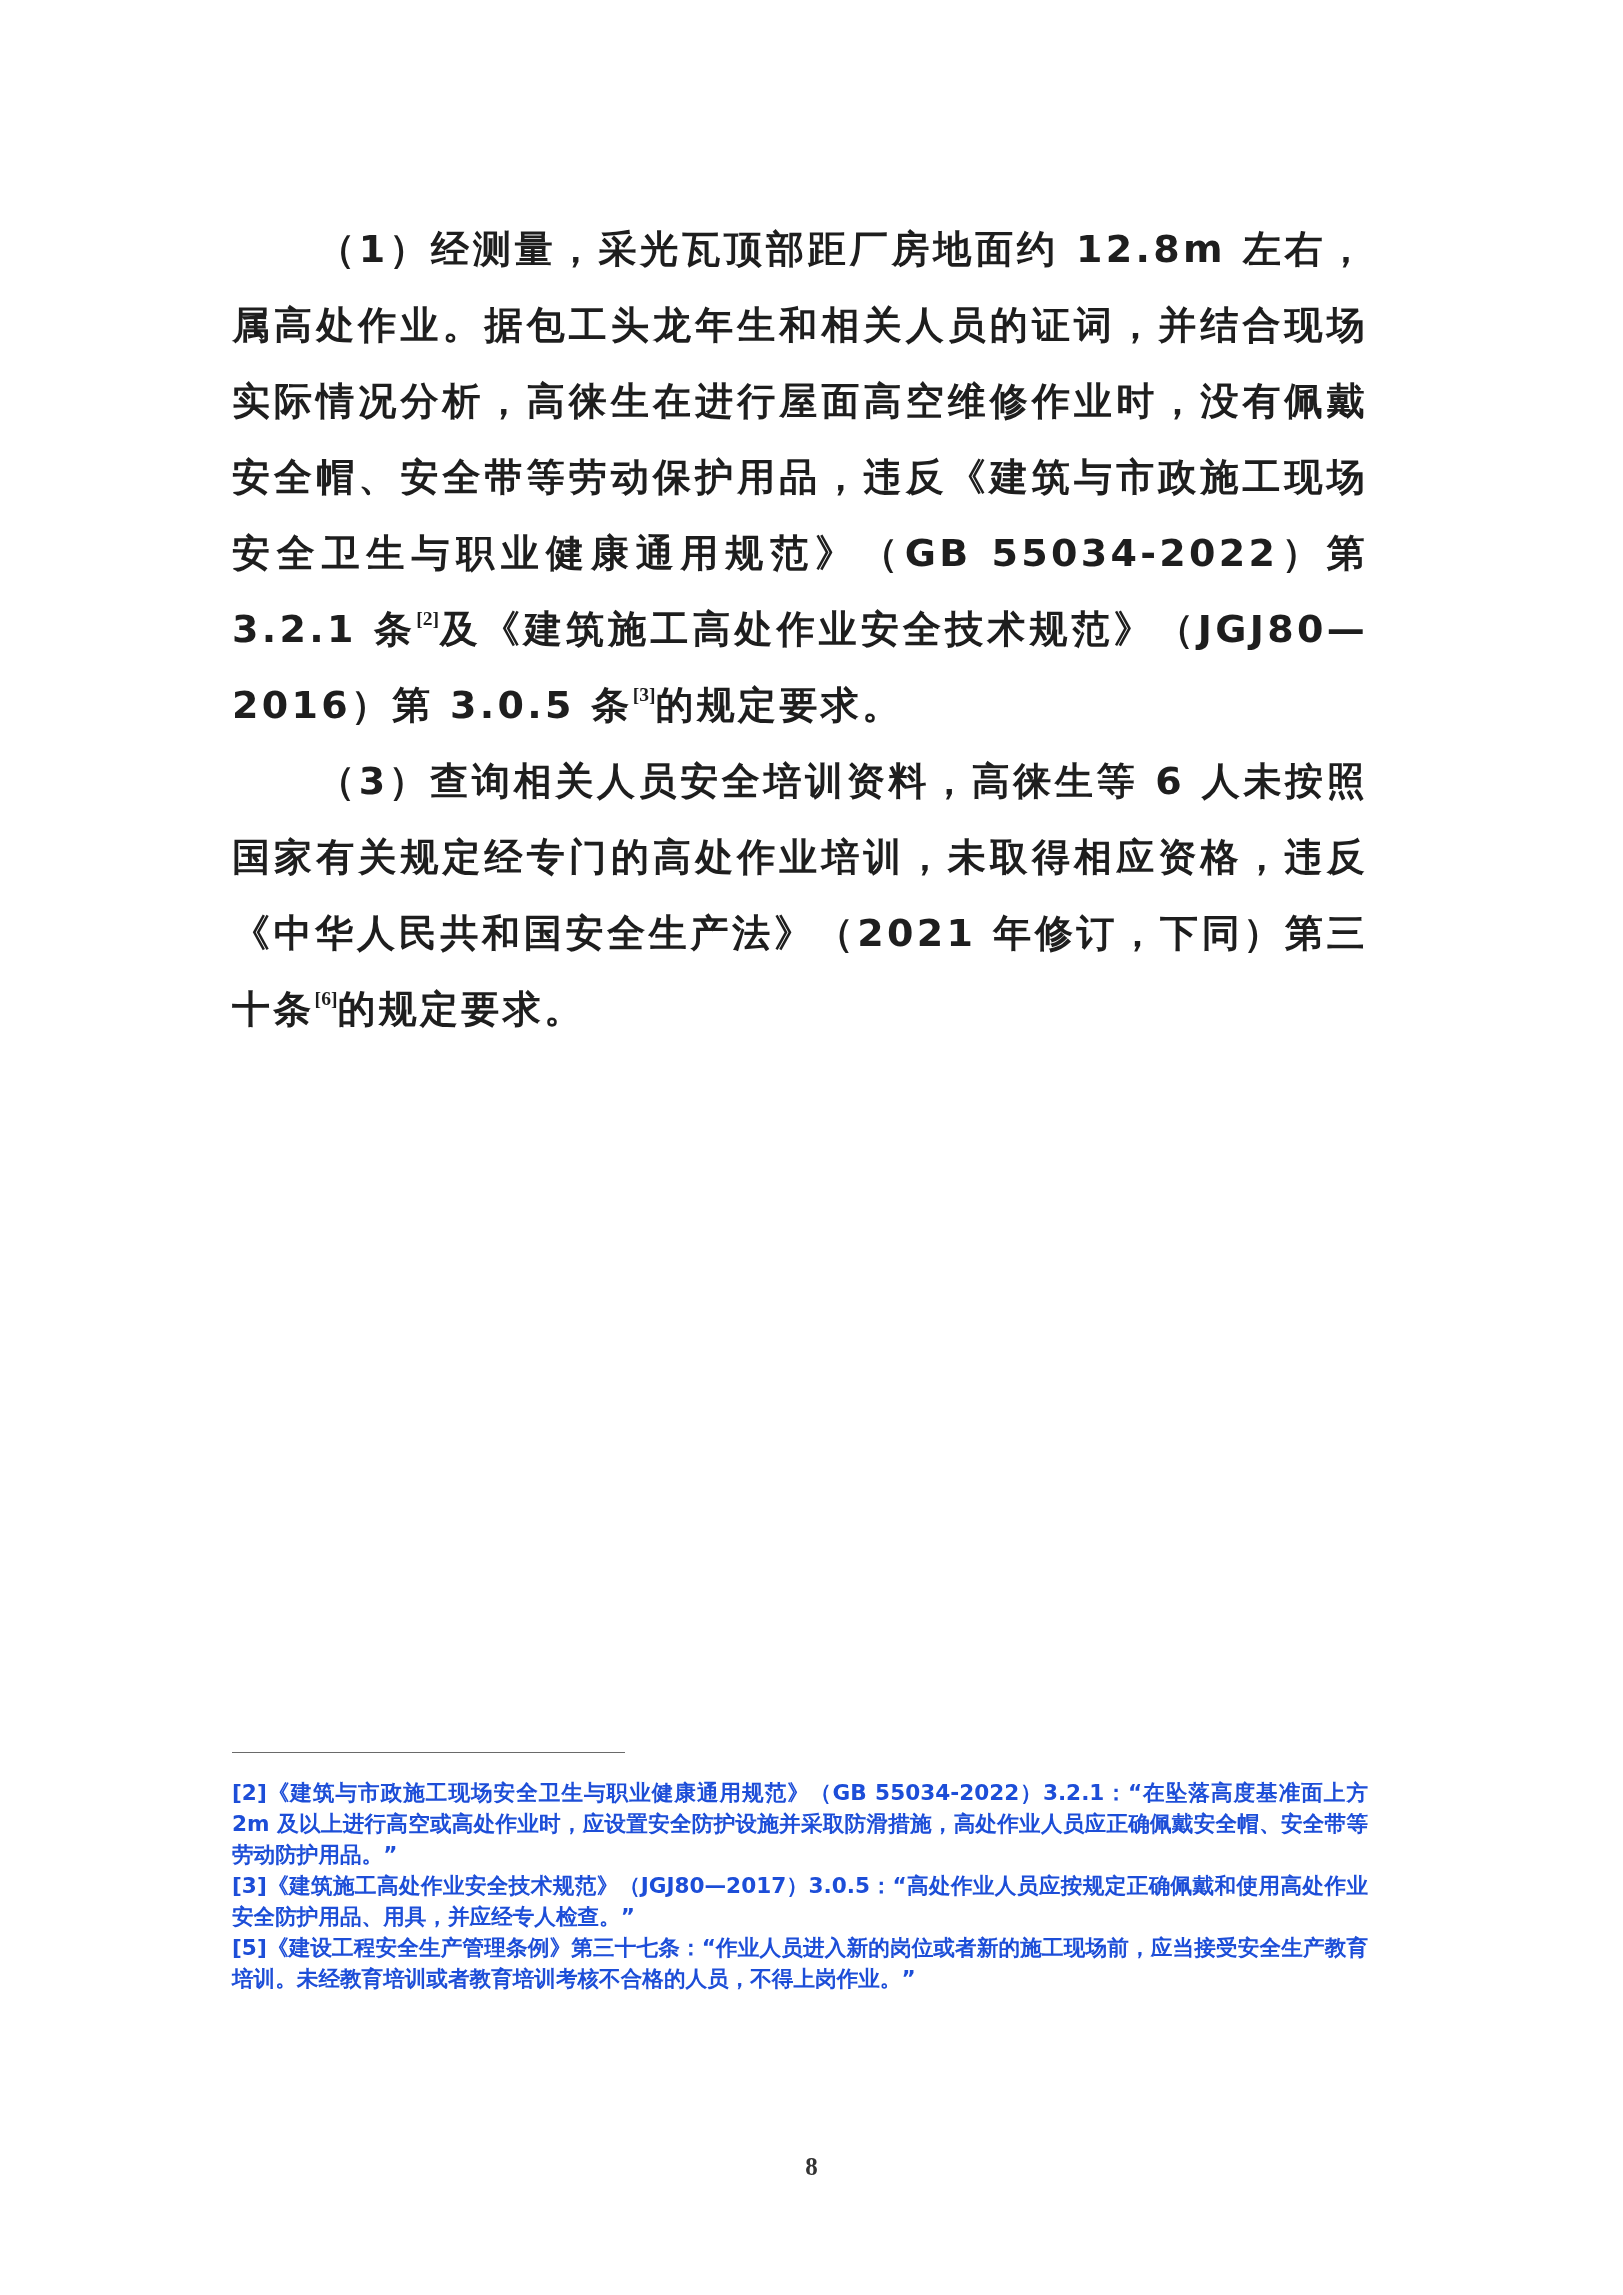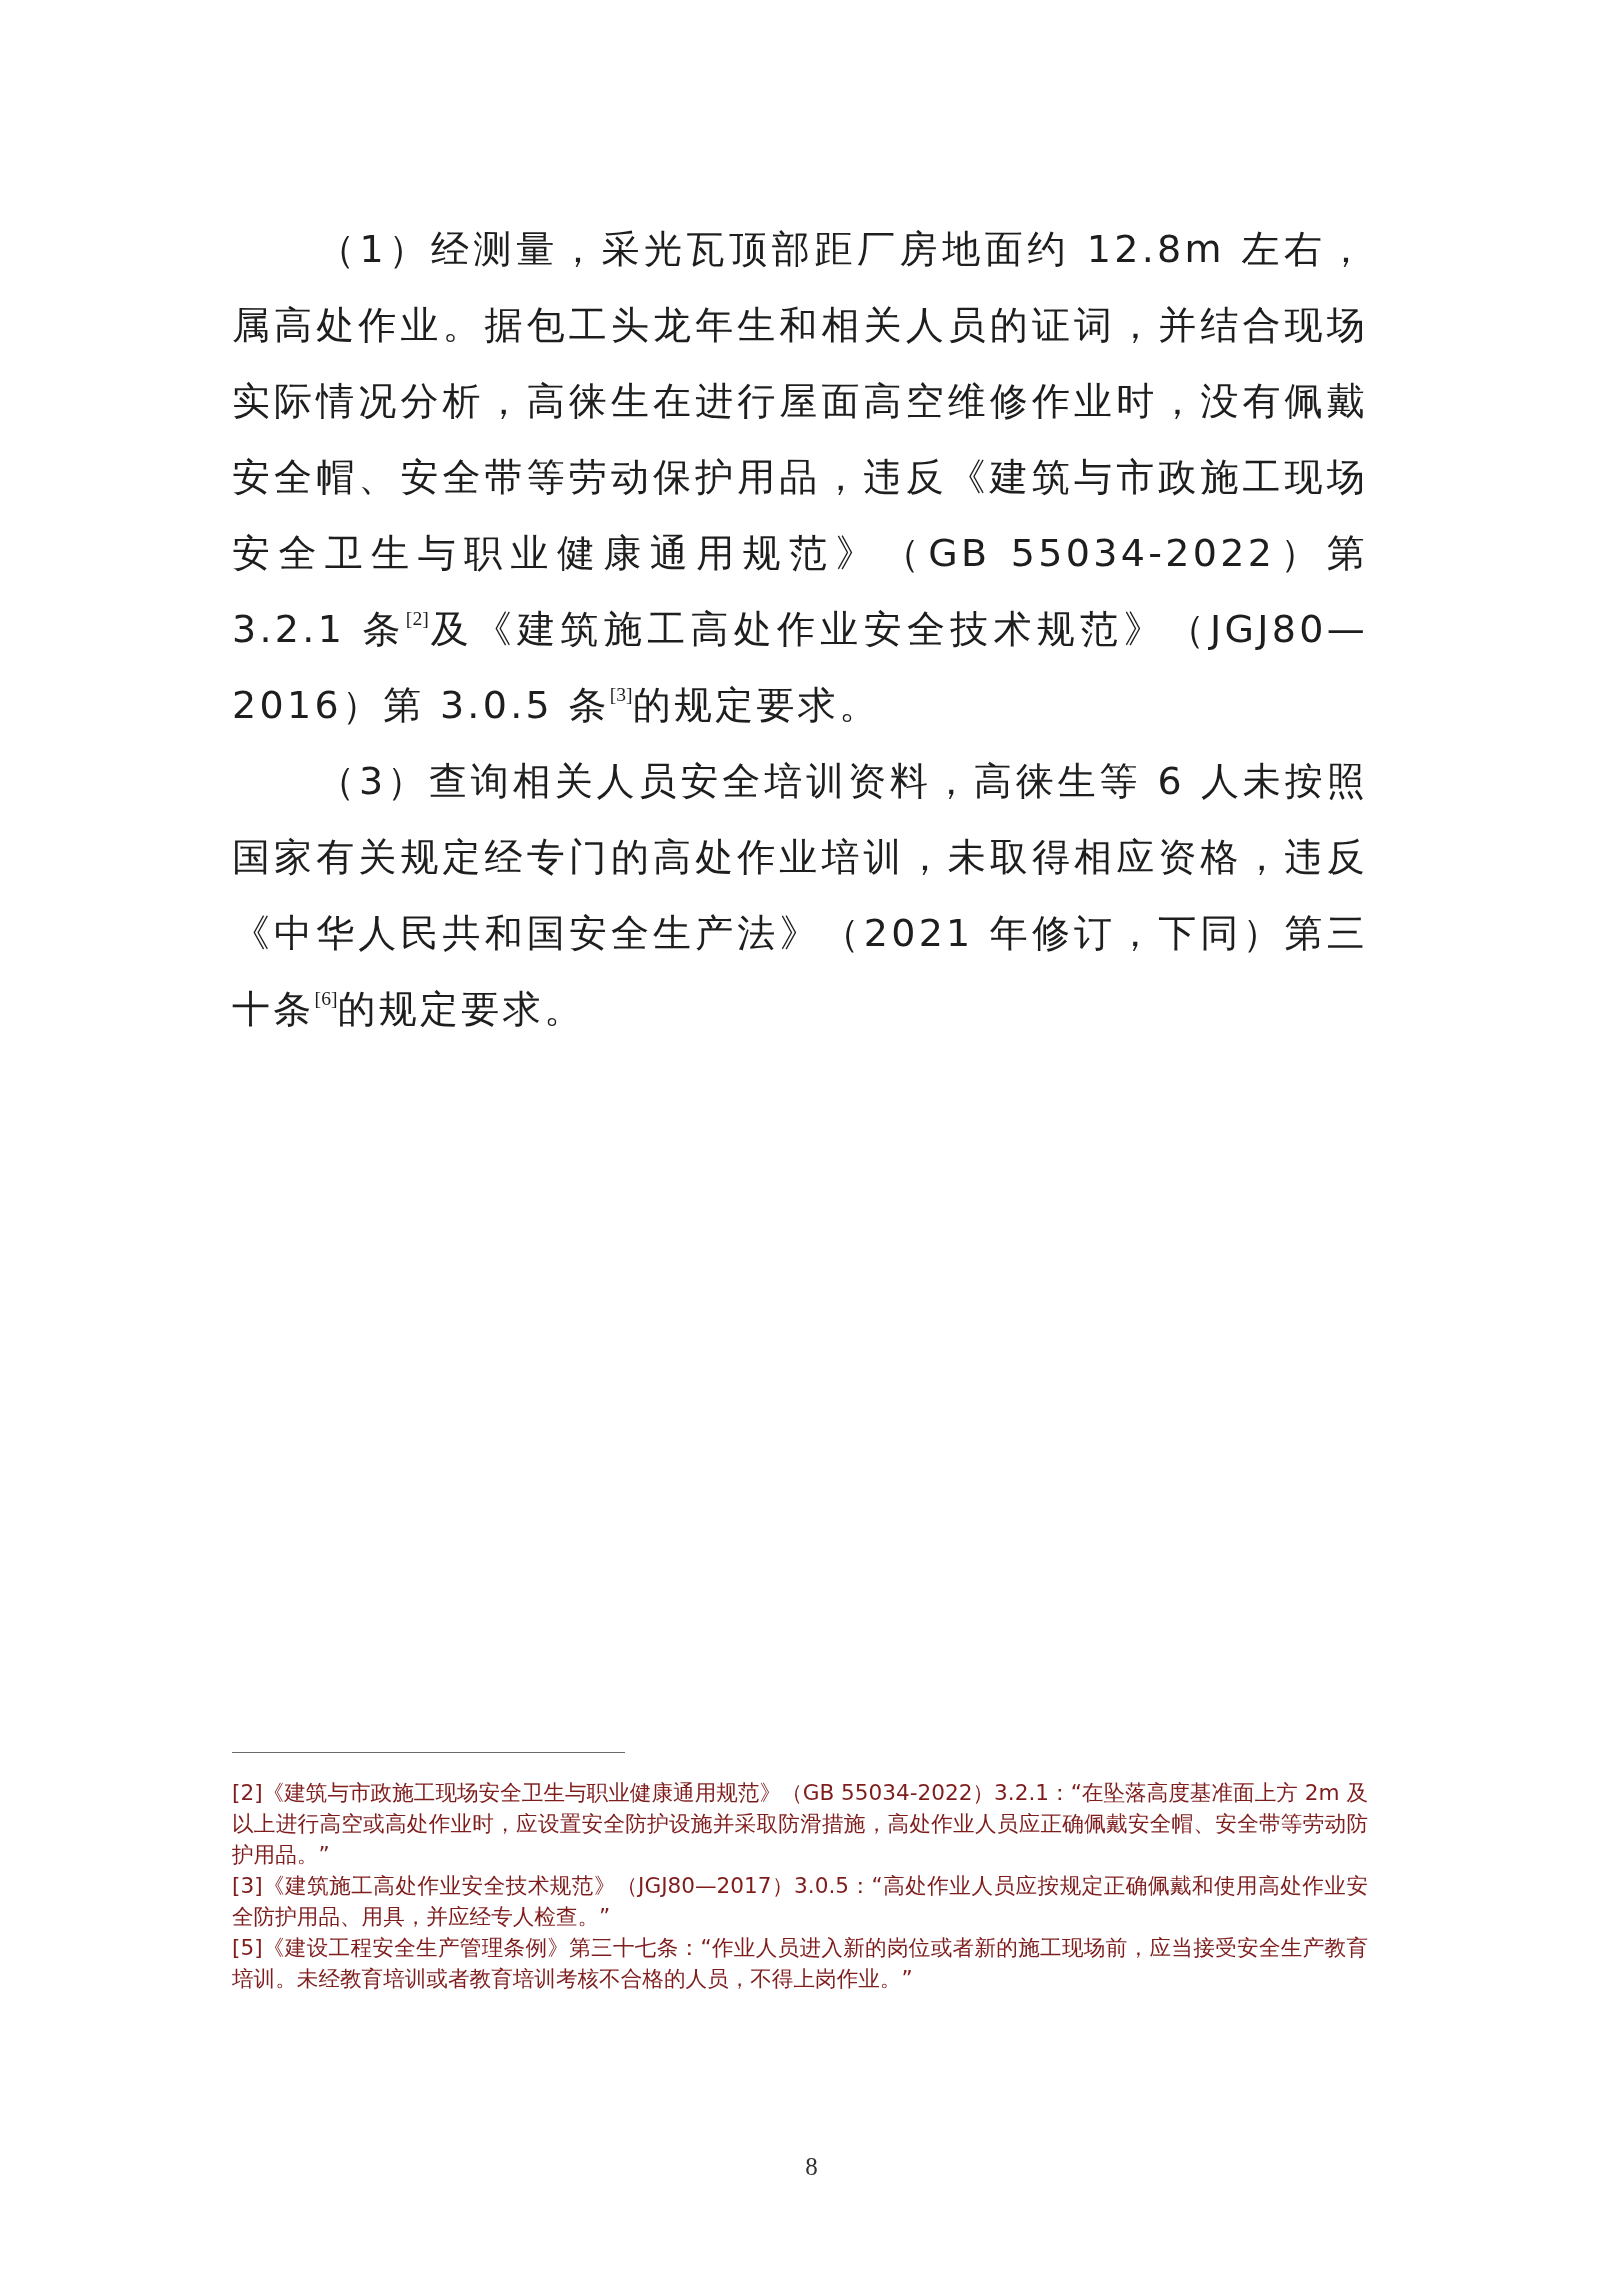--- a/index.html
+++ b/index.html
@@ -7,21 +7,21 @@
     width: 1623px;
     height: 2295px;
     background: #ffffff;
     position: relative;
     overflow: hidden;
     color: #1e1e1e;
   }
   .page {
     position: absolute;
     left: 0; top: 0;
-    width: 1623px; height: 2295px;
+    width: 1623px; height: 2295px; font-weight: bold;
   }
   .body-text {
     position: absolute;
     left: 232px;
     top: 211px;
     width: 1136px;
     font-family: "DejaVu Sans", "Liberation Sans", sans-serif;
     font-size: 38px;
     line-height: 76px;
     letter-spacing: 3.3px;
@@ -48,21 +48,21 @@
     border-top: 1.3px solid #6a6a6a;
   }
   .footnotes {
     position: absolute;
     left: 232px;
     top: 1777px;
     width: 1136px;
     font-family: "DejaVu Sans", "Liberation Sans", sans-serif;
     font-size: 21.6px;
     line-height: 31px;
-    color: #7f1d1d;
+    color: #1d4ed8;
     text-align: justify;
     text-align-last: left;
   }
   .footnote { margin: 0; }
   .page-number {
     position: absolute;
     left: 0;
     width: 1623px;
     top: 2153px;
     text-align: center;

